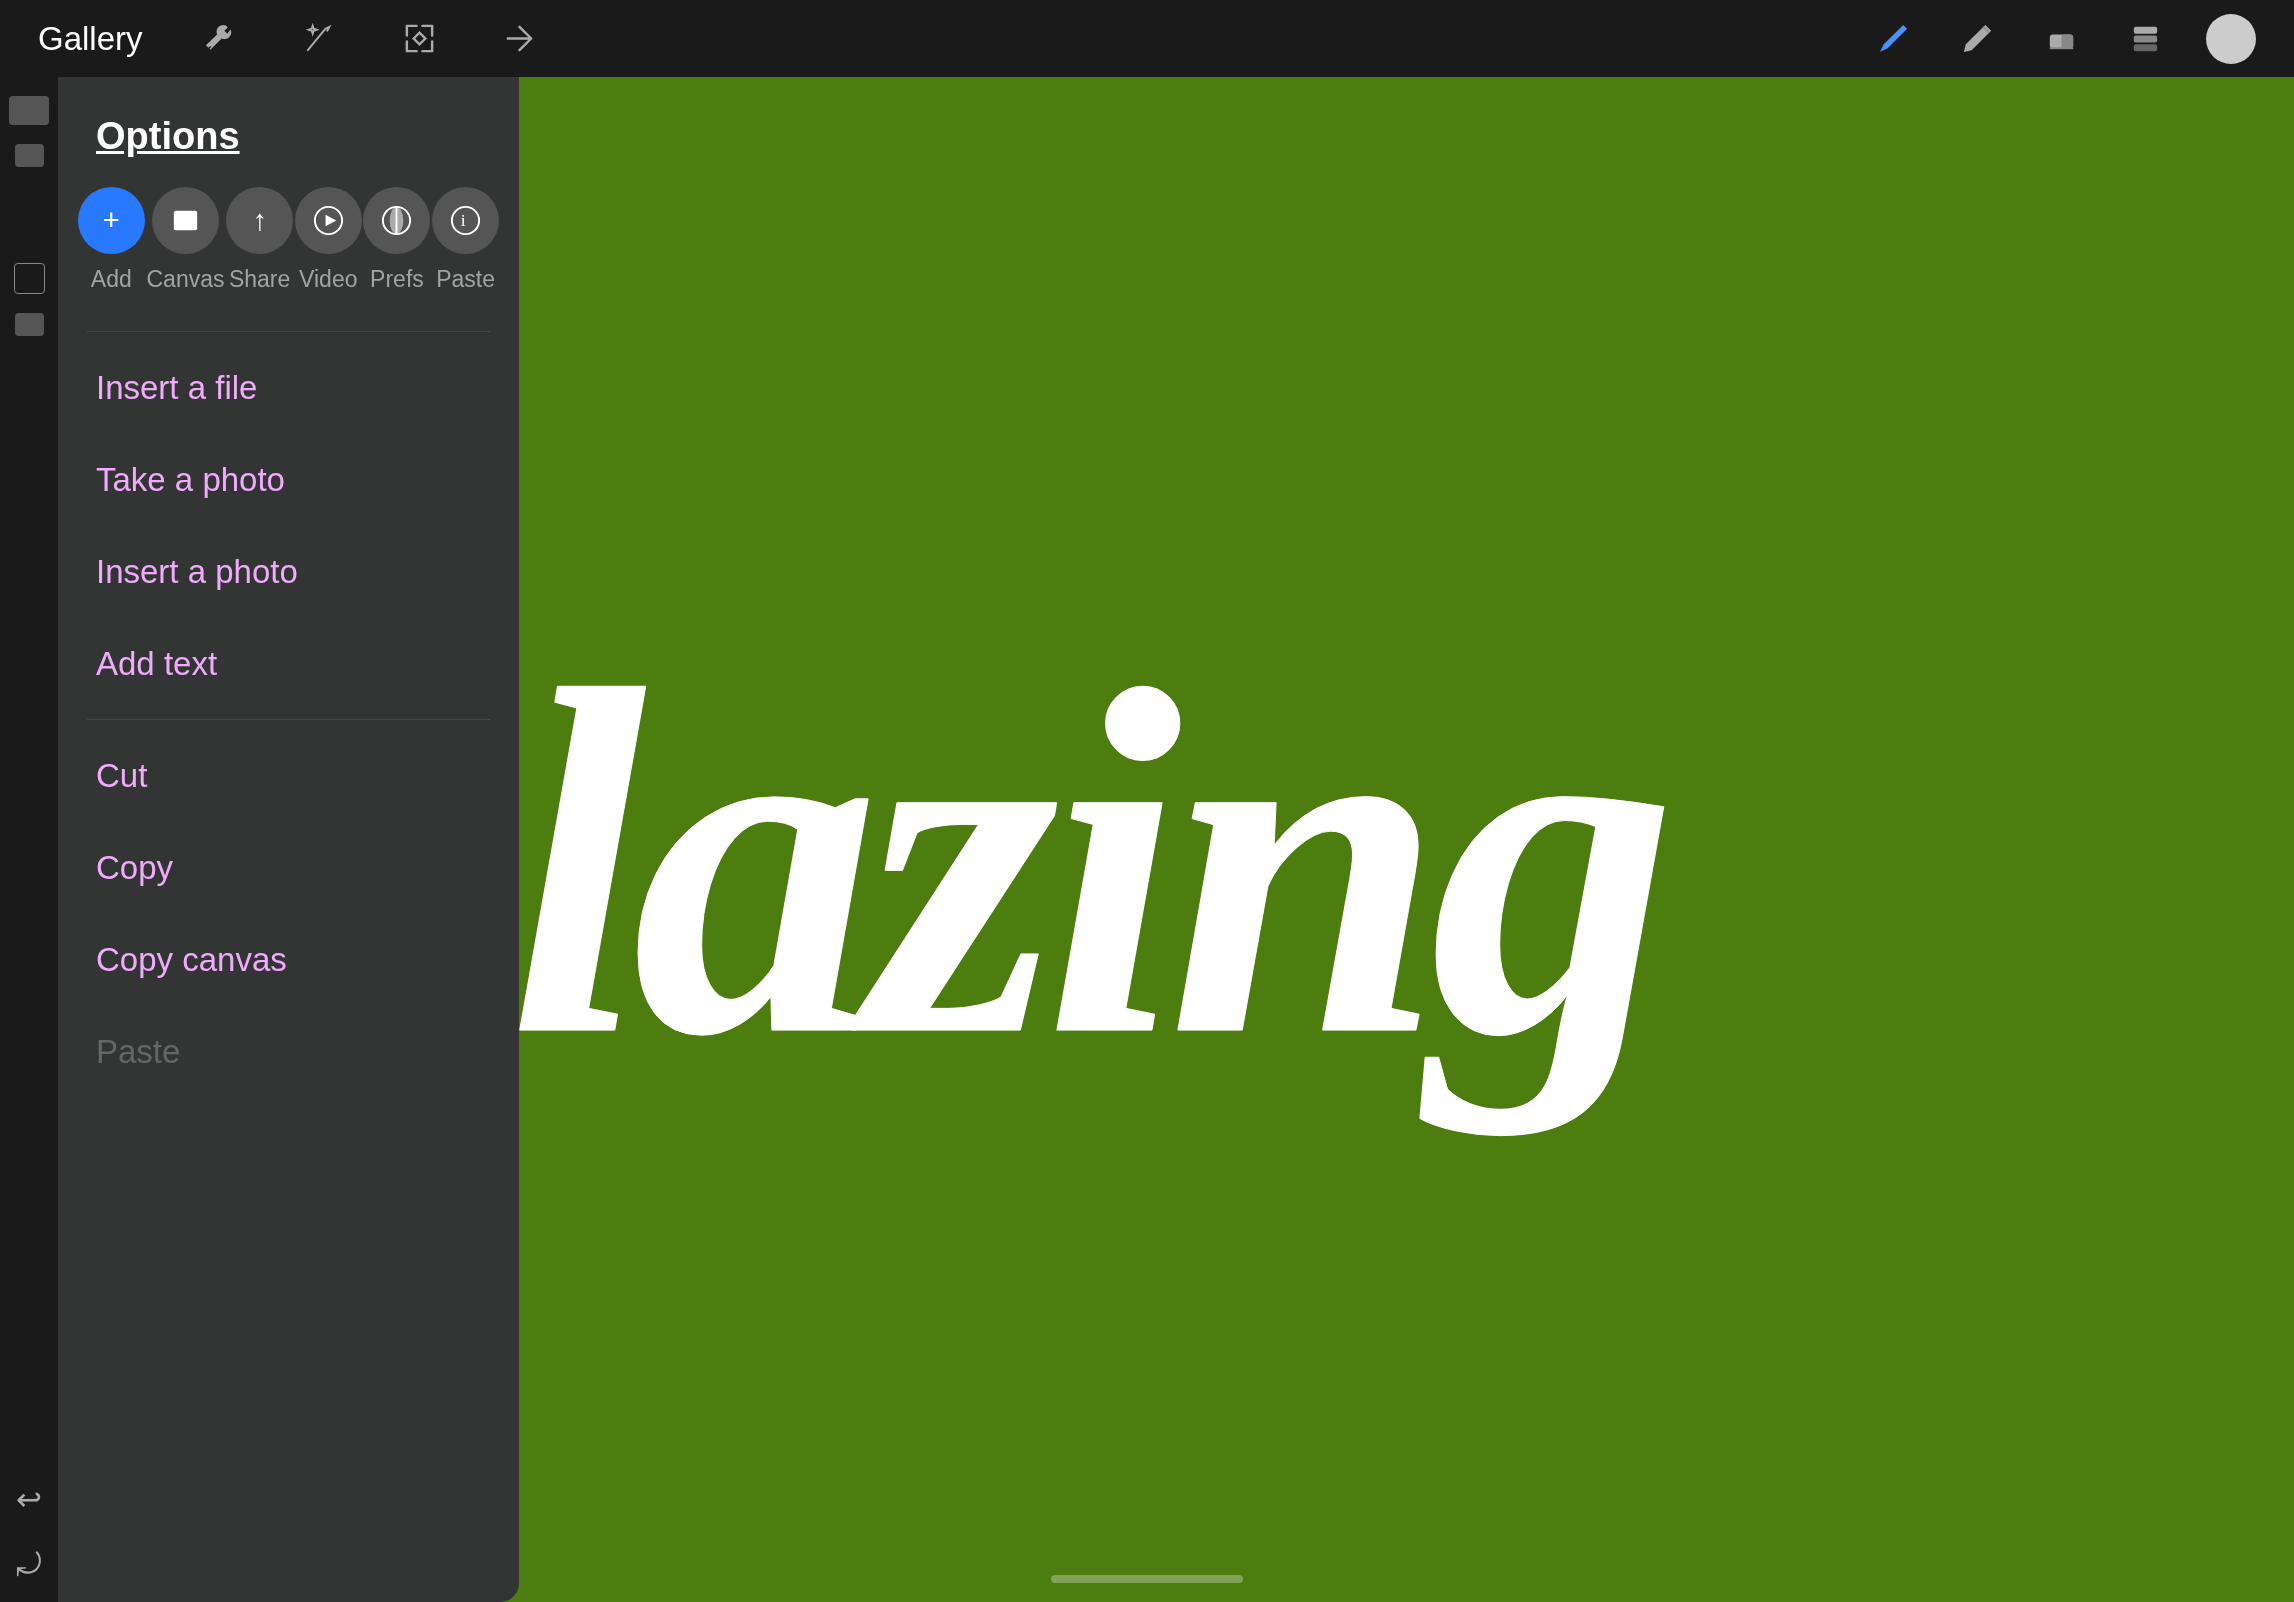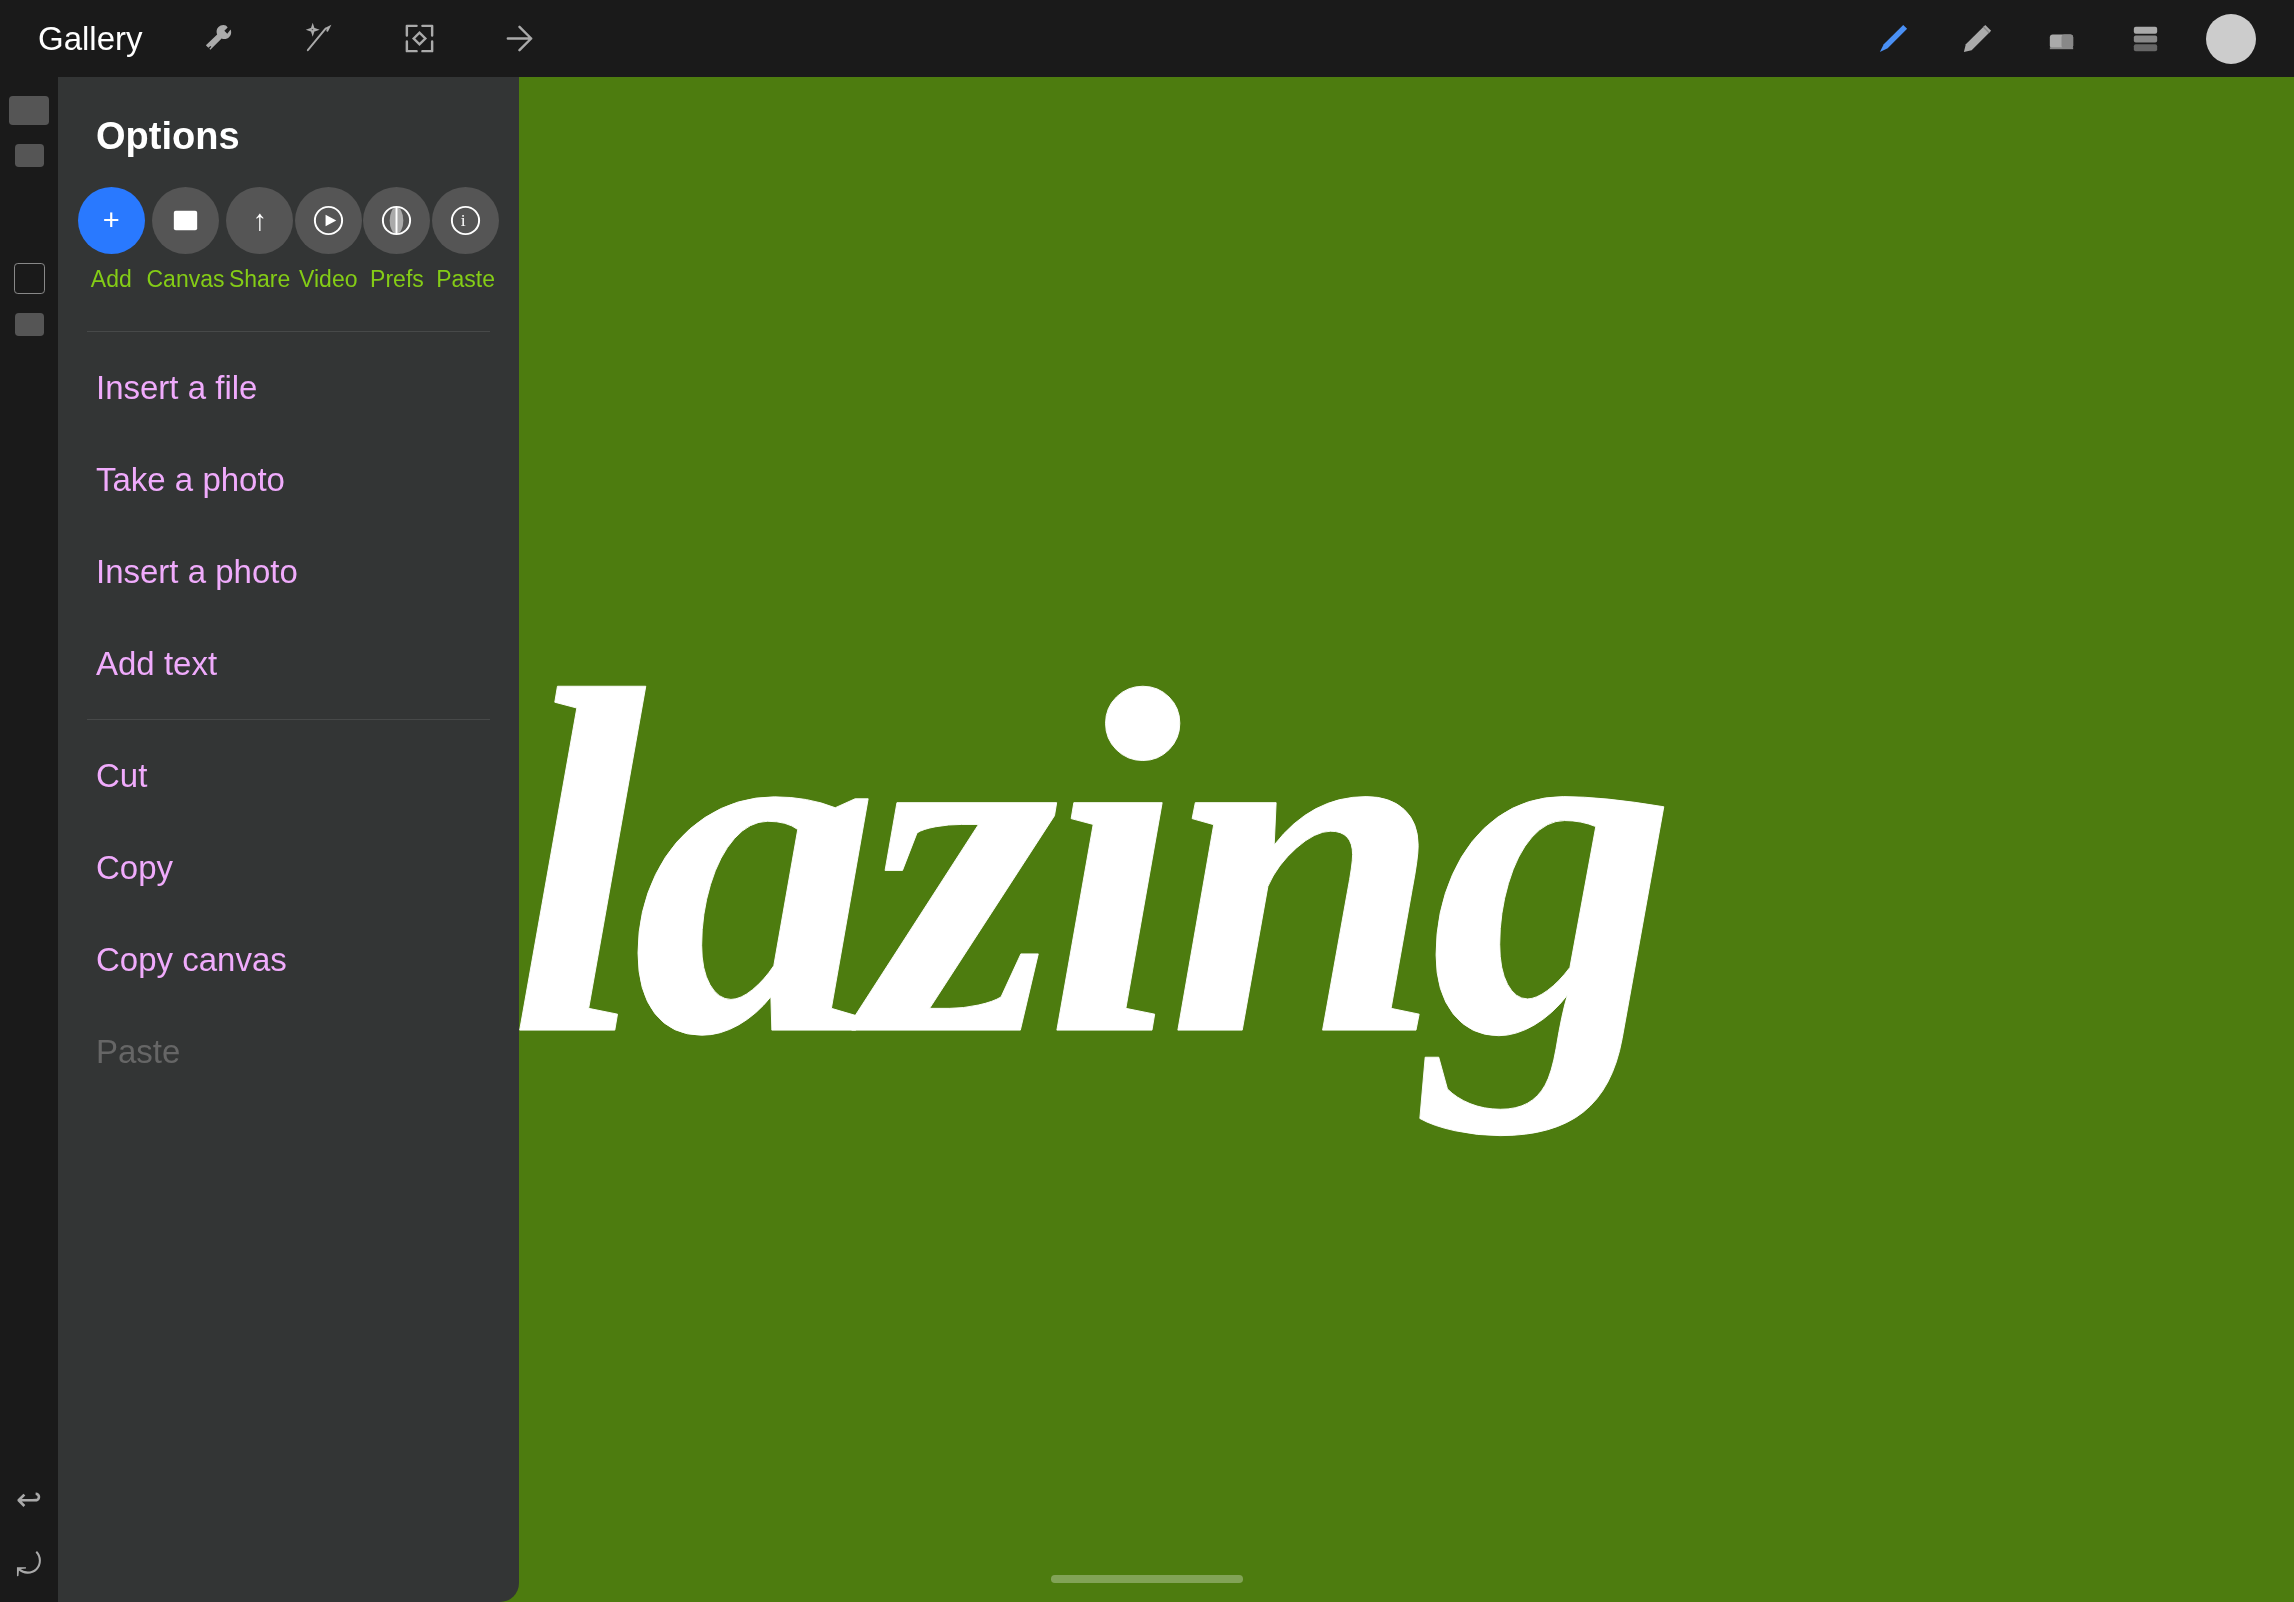--- a/index.html
+++ b/index.html
@@ -148,20 +148,21 @@
       border-radius: 0 0 19px 0;
       padding: 38px 0 38px 0;
       z-index: 200;
     }
 
     .options-title {
       color: #fff;
       font-size: 38px;
       font-weight: 700;
       padding: 0 38px 29px 38px;
+      text-decoration: underline;
     }
 
     
     .options-icons {
       display: flex;
       align-items: flex-start;
       justify-content: space-around;
       padding: 0 19px 29px 19px;
     }
 
@@ -183,21 +184,21 @@
       justify-content: center;
       color: #fff;
       font-size: 29px;
     }
 
     .option-icon-circle.blue {
       background: #2979ff;
     }
 
     .option-icon-label {
-      color: #84cc16;
+      color: #a3a3a3;
       font-size: 23px;
       text-align: center;
     }
 
     
     .options-divider {
       height: 1px;
       background: rgba(255,255,255,0.1);
       margin: 9.6px 29px;
     }

